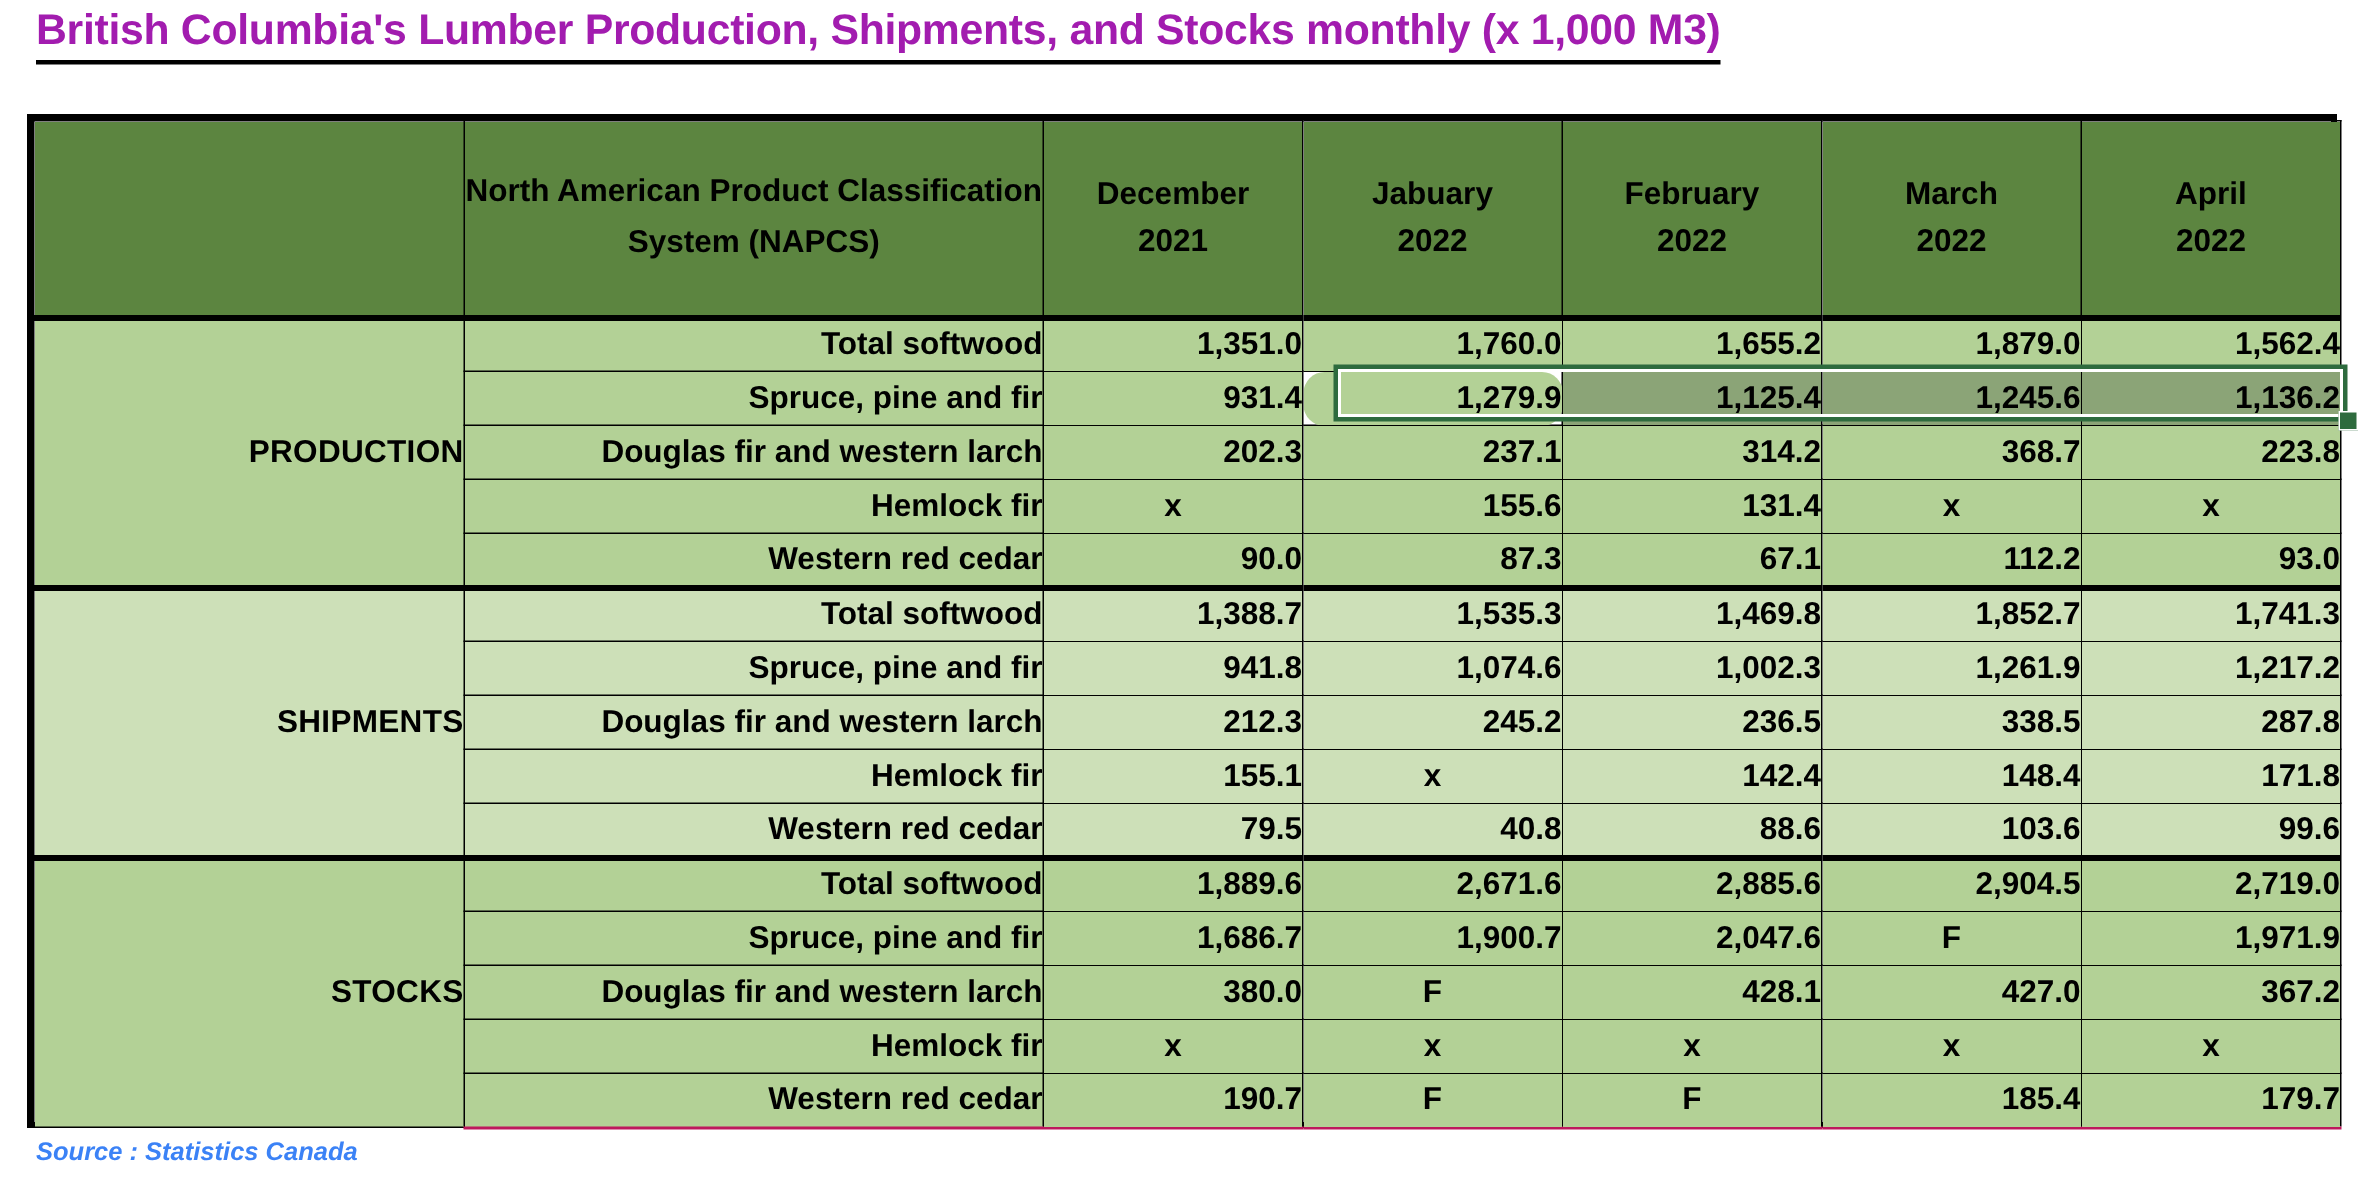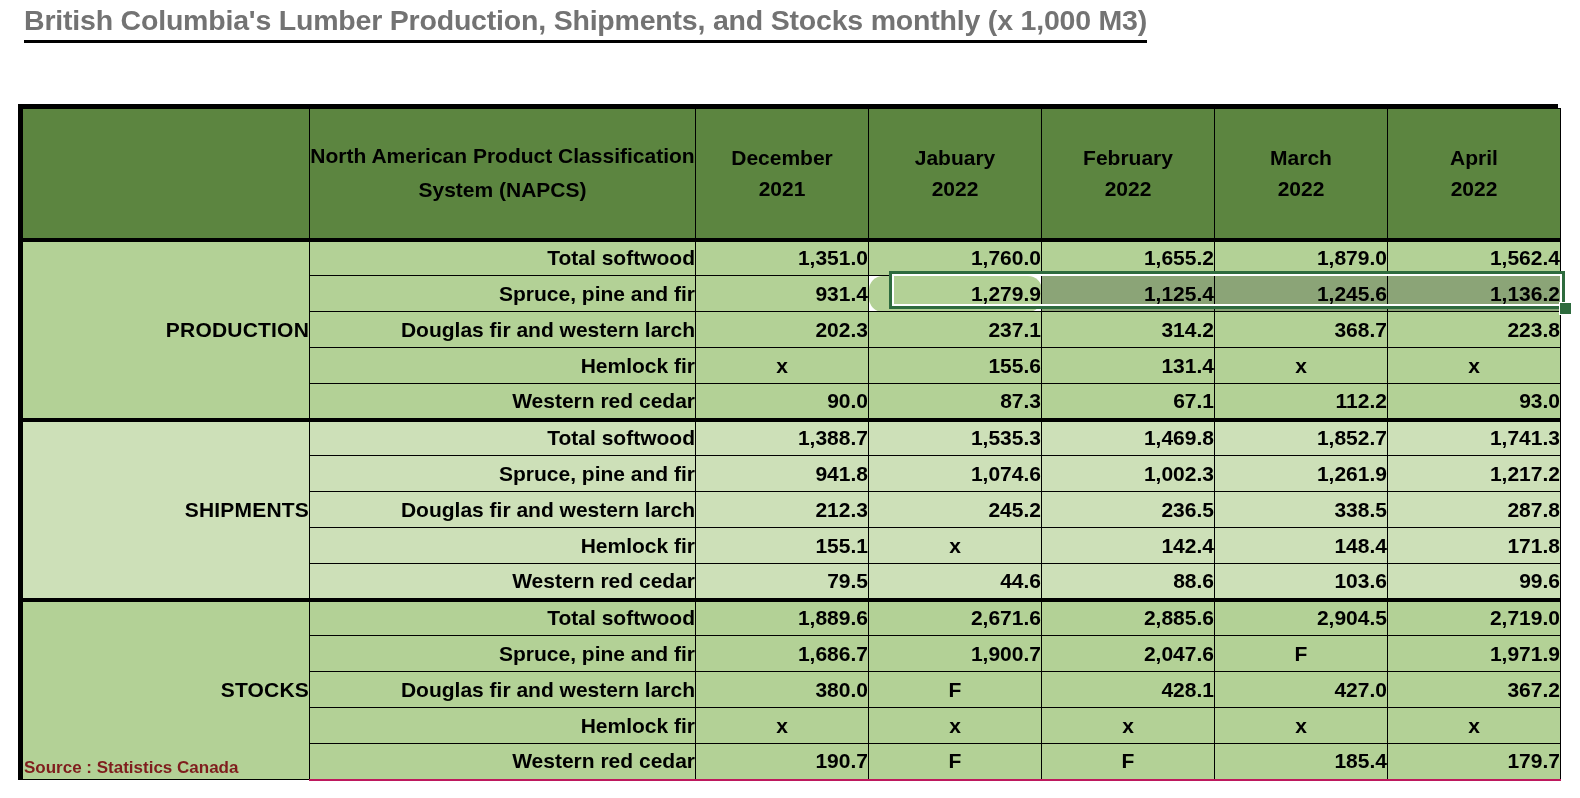--- a/index.html
+++ b/index.html
@@ -17,38 +17,37 @@
     background: #ffffff;
   }
 
   
   .title {
     position: absolute;
     left: 24px;
     top: 2px;
     font-size: 28.5px;
     font-weight: bold;
-    color: #737373;
+    color: #a21caf;
     letter-spacing: -0.2px;
     white-space: nowrap;
     border-bottom: 3px solid #000000;
     padding-bottom: 2px;
     line-height: 36px;
   }
 
   
   .table-wrap {
     position: absolute;
     left: 18px;
     top: 76px;
     width: 1540px;
     height: 676px;
     border: 4px solid #000000;
     background: #ffffff;
-    margin-top: 28px;
   }
   table.sheet {
     width: 100%;
     height: 100%;
     border-collapse: collapse;
     table-layout: fixed;
   }
   table.sheet td, table.sheet th {
     padding: 0;
     margin: 0;
@@ -153,22 +152,23 @@
     pointer-events: none;
   }
 
   
   .source {
     position: absolute;
     left: 24px;
     top: 758px;
     font-size: 17px;
     font-weight: bold;
-    color: #7f1d1d;
+    color: #3b82f6;
     white-space: nowrap;
+    font-style: italic;
   }
 </style>
 </head>
 <body>
 
 <div id="page">
 
   <div class="title">British Columbia's Lumber Production, Shipments, and Stocks monthly (x 1,000 M3)</div>
 
   <div class="table-wrap">
@@ -283,21 +283,21 @@
             <td class="rowname">Hemlock fir</td>
             <td class="val">155.1</td>
             <td class="val flag">x</td>
             <td class="val">142.4</td>
             <td class="val">148.4</td>
             <td class="val">171.8</td>
           </tr>
           <tr class="data-row sec-shipments block-bottom">
             <td class="rowname">Western red cedar</td>
             <td class="val">79.5</td>
-            <td class="val">44.6</td>
+            <td class="val">40.8</td>
             <td class="val">88.6</td>
             <td class="val">103.6</td>
             <td class="val">99.6</td>
           </tr>
           <tr class="data-row sec-stocks block-top">
             <td class="section-label" rowspan="5">STOCKS</td>
             <td class="rowname">Total softwood</td>
             <td class="val">1,889.6</td>
             <td class="val">2,671.6</td>
             <td class="val">2,885.6</td>

